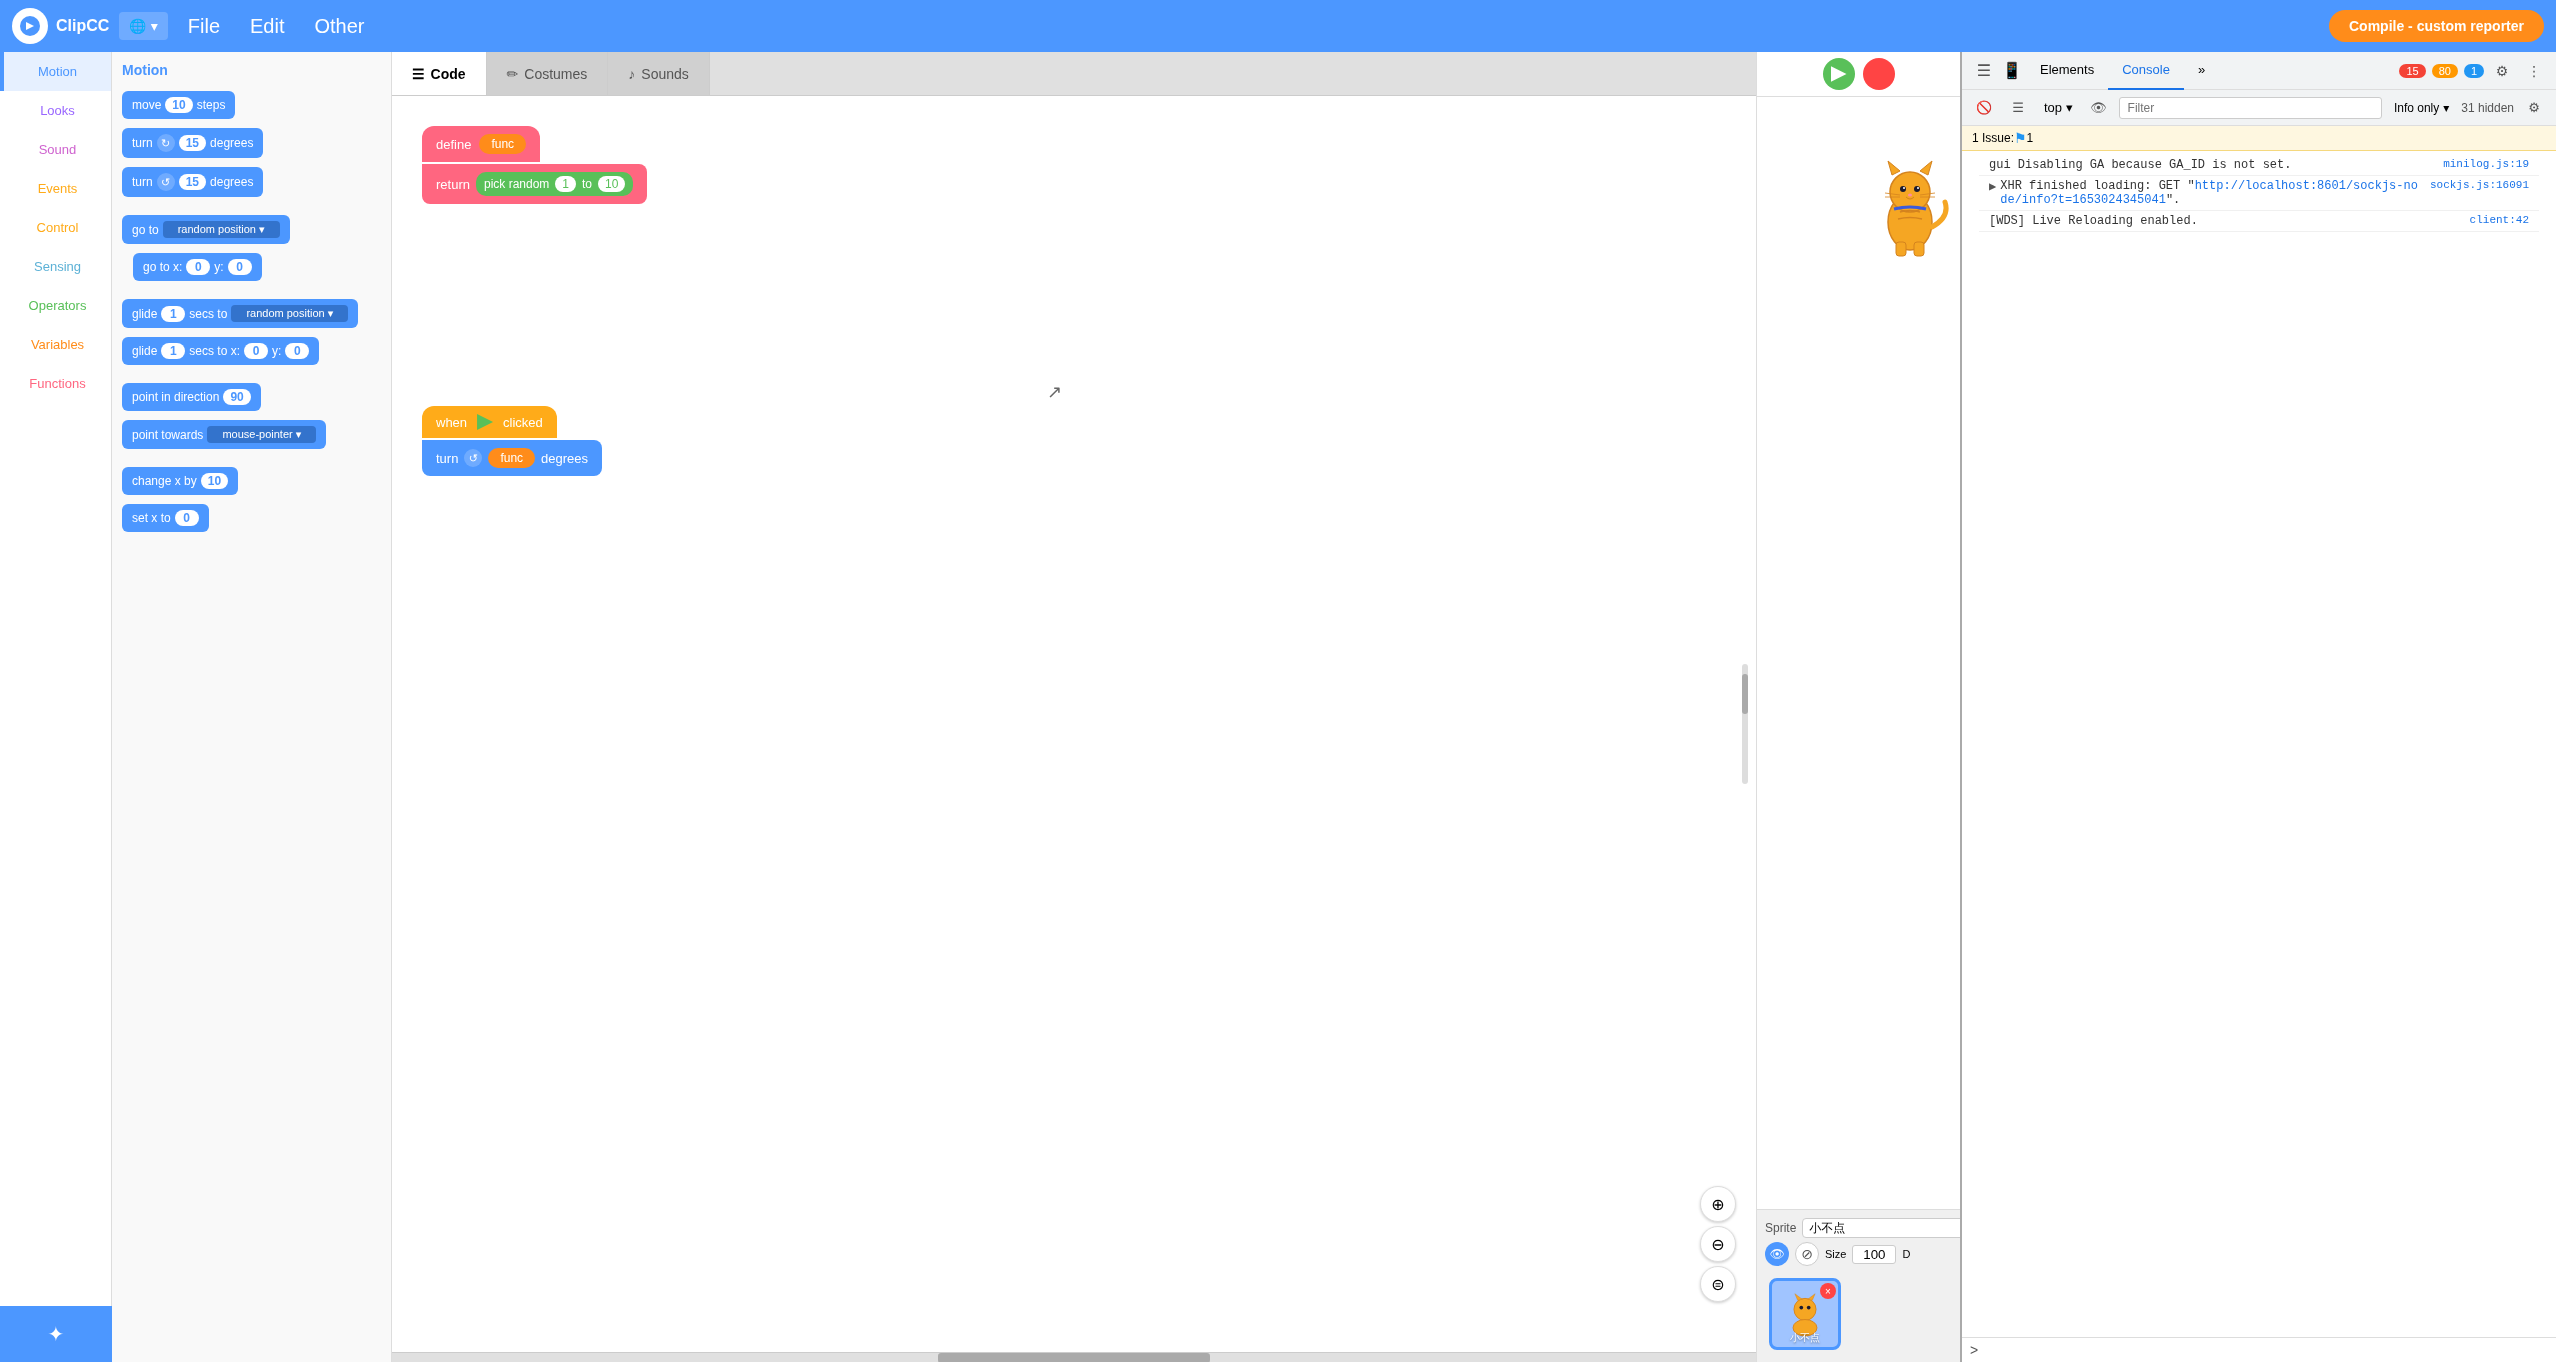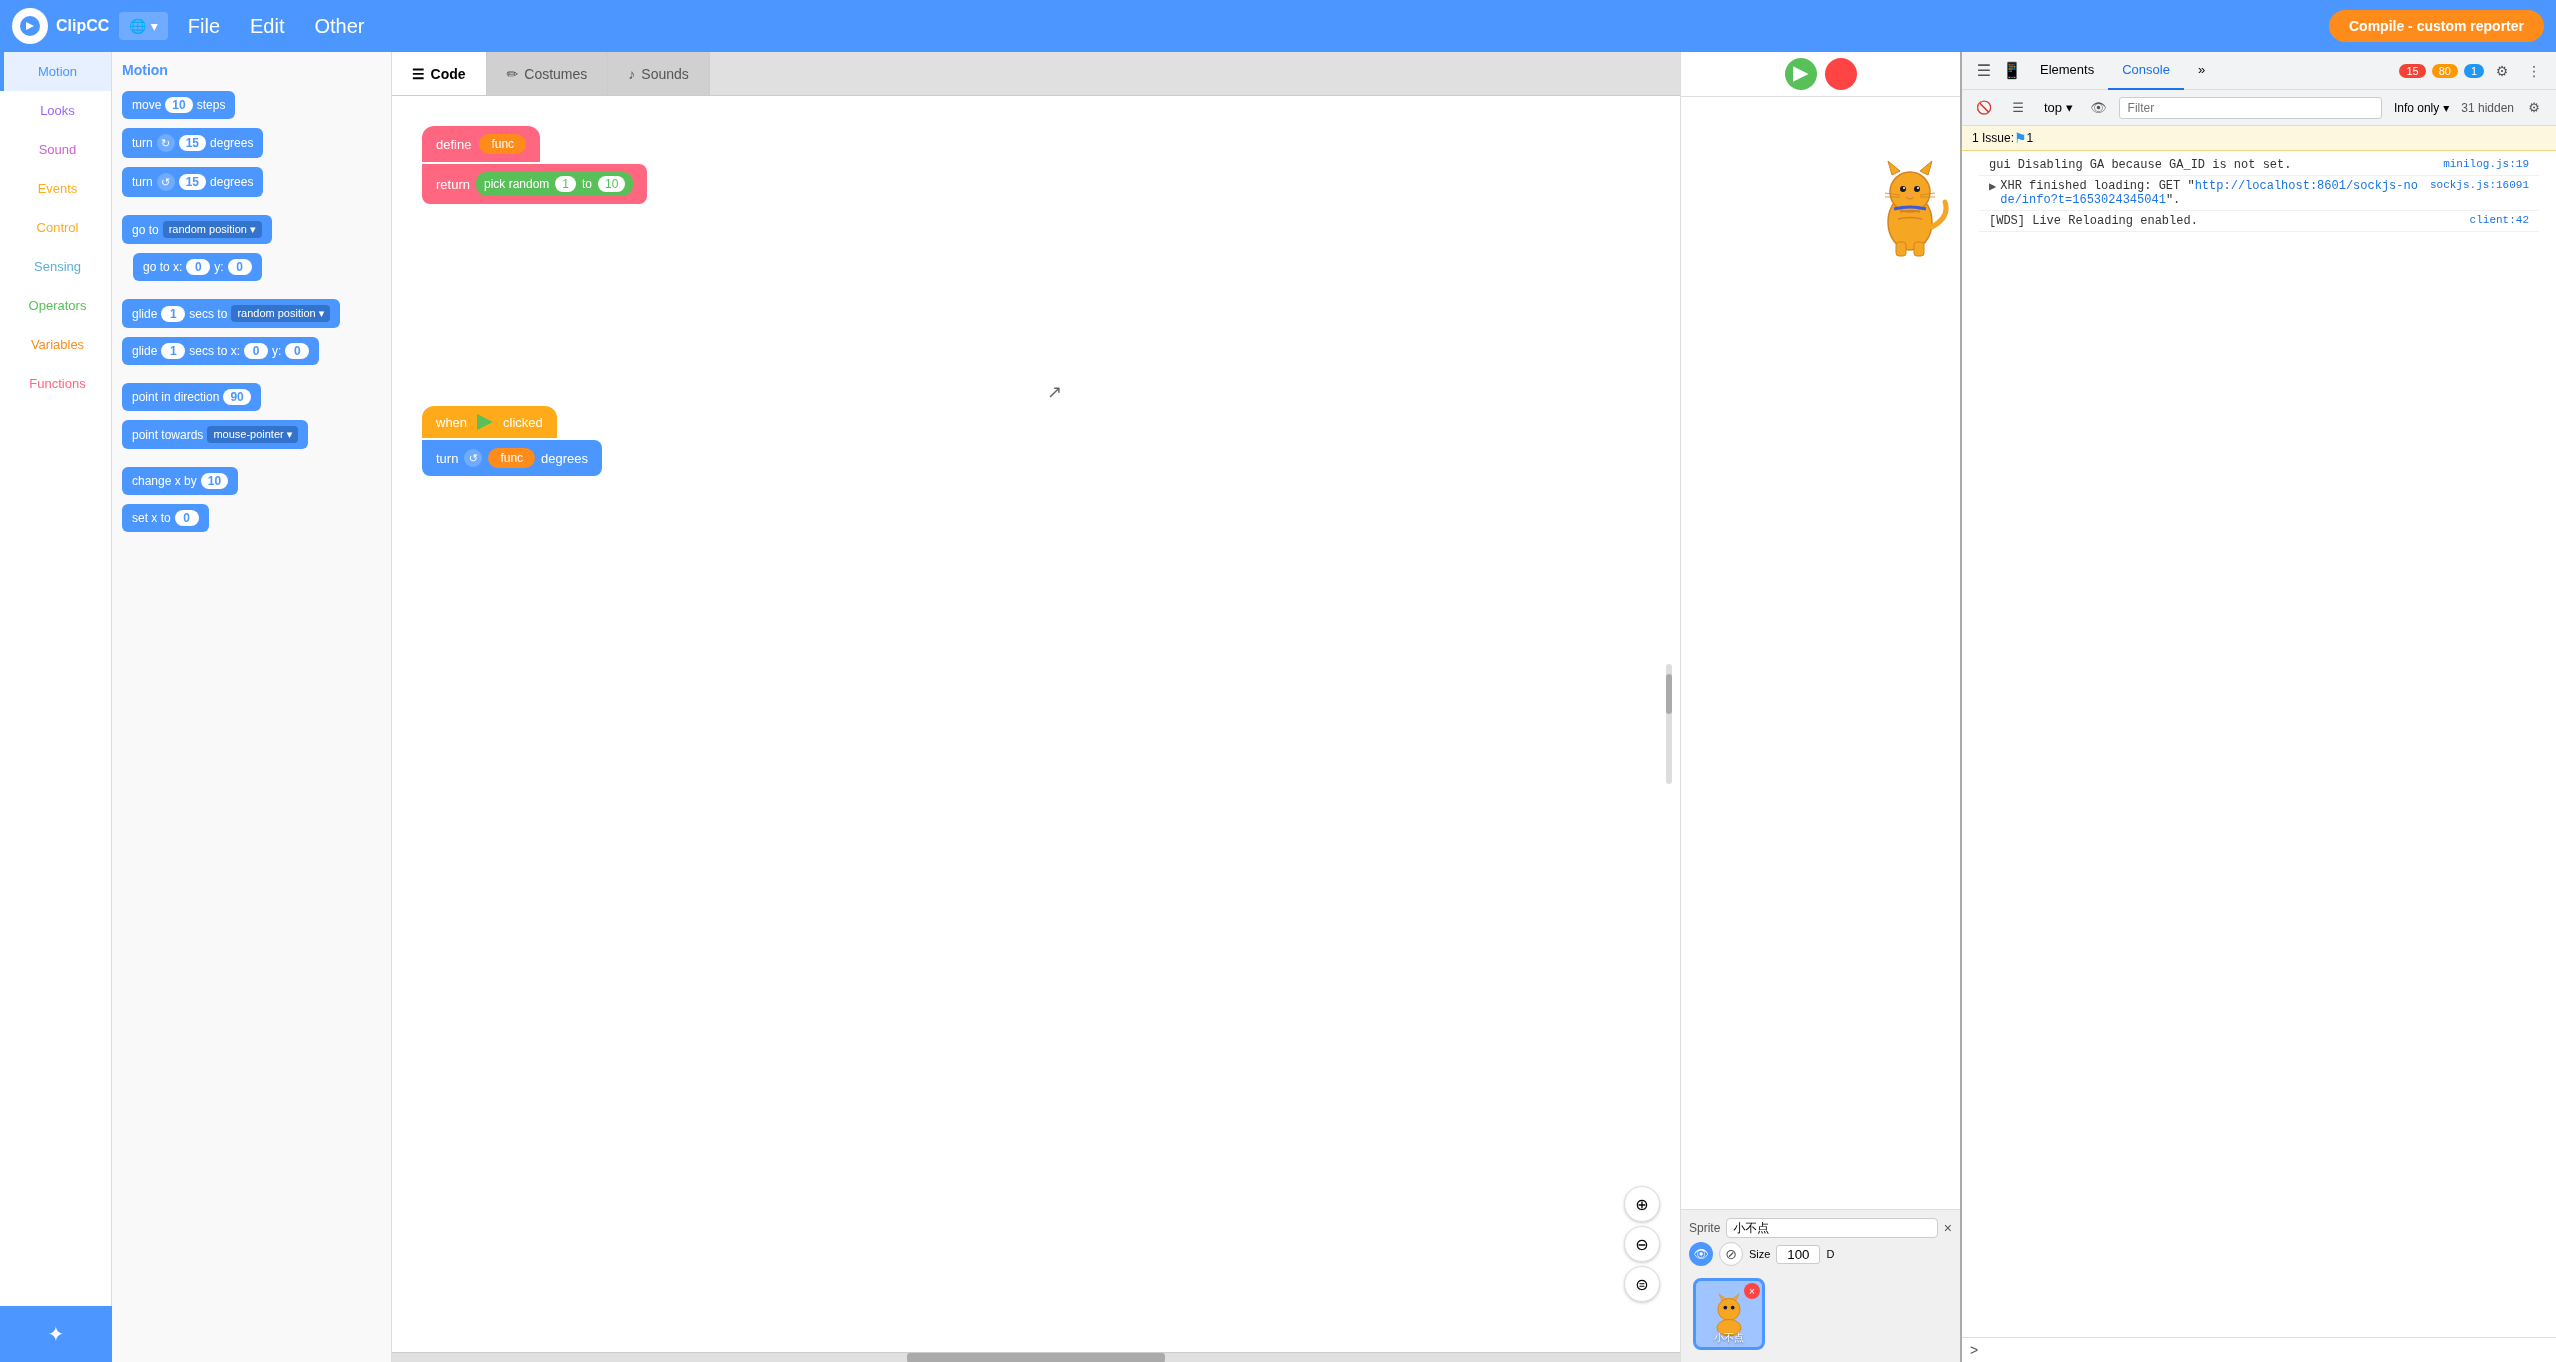--- a/index.html
+++ b/index.html
@@ -35,38 +35,38 @@
 
     
     .add-extension { background: #4c97ff; color: white; border: none; width: 112px; height: 56px; cursor: pointer; font-size: 22px; flex-shrink: 0; }
 
     
     .blocks-panel { width: 280px; background: #f9f9f9; border-right: 1px solid #ddd; overflow-y: auto; padding: 10px; flex-shrink: 0; }
     .blocks-title { font-size: 14px; font-weight: bold; color: #4c97ff; margin-bottom: 10px; }
     .block { display: inline-flex; align-items: center; gap: 4px; background: #4c97ff; color: white; border: none; border-radius: 6px; padding: 6px 10px; margin: 3px 0; font-size: 12px; cursor: pointer; flex-wrap: wrap; }
     .block.motion { background: #4c97ff; }
     .block-num { background: white; color: #4c97ff; border-radius: 10px; padding: 1px 7px; font-size: 12px; font-weight: bold; min-width: 24px; text-align: center; }
-    .block-dropdown { background: #3373cc; color: white; border-radius: 4px; padding: 2px 6px; font-size: 11px; display: flex; align-items: center; gap: 2px; }
+    .block-dropdown { background: #3373cc; color: white; border-radius: 4px; padding: 2px 15px; font-size: 11px; display: flex; align-items: center; gap: 2px; }
 
     
     .code-area { flex: 1; display: flex; flex-direction: column; background: #f9f9f9; overflow: hidden; }
     .code-tabs { display: flex; background: #e0e0e0; border-bottom: 1px solid #ccc; flex-shrink: 0; height: 44px; }
     .code-tab { padding: 0 20px; display: flex; align-items: center; gap: 6px; cursor: pointer; font-size: 14px; border-right: 1px solid #ccc; }
     .code-tab.active { background: white; font-weight: bold; }
     .code-tab:not(.active) { background: #d0d0d0; color: #555; }
     .code-canvas { flex: 1; position: relative; overflow: hidden; background: white; }
     .block-stack { position: absolute; }
     .stack1 { top: 30px; left: 30px; }
 
     
     .zoom-controls { position: absolute; bottom: 50px; right: 20px; display: flex; flex-direction: column; gap: 4px; }
     .zoom-btn { width: 36px; height: 36px; background: white; border: 1px solid #ddd; border-radius: 50%; display: flex; align-items: center; justify-content: center; cursor: pointer; font-size: 16px; box-shadow: 0 1px 3px rgba(0,0,0,0.2); }
 
     
-    .stage-area { width: 280px; background: #f9f9f9; border-left: 1px solid #ddd; display: flex; flex-direction: column; flex-shrink: 0; }
+    .stage-area { width: 204px; background: #f9f9f9; border-left: 1px solid #ddd; display: flex; flex-direction: column; flex-shrink: 0; }
     .stage-canvas { flex: 1; background: white; position: relative; overflow: hidden; border-bottom: 1px solid #ddd; }
     .green-flag { width: 32px; height: 32px; background: #59c059; border-radius: 50%; border: none; cursor: pointer; display: flex; align-items: center; justify-content: center; color: white; font-size: 18px; }
     .stop-btn { width: 32px; height: 32px; background: #ff4444; border-radius: 50%; border: none; cursor: pointer; }
     .sprite-panel { background: #f0f0f0; padding: 8px; }
     .sprite-label { font-size: 12px; color: #555; margin-bottom: 4px; display: flex; align-items: center; gap: 6px; }
     .sprite-name-input { border: 1px solid #ccc; border-radius: 4px; padding: 2px 6px; font-size: 12px; flex: 1; }
     .sprite-props { display: flex; gap: 6px; align-items: center; font-size: 11px; margin-top: 4px; }
     .sprite-size { display: flex; align-items: center; gap: 4px; }
     .sprite-grid { display: flex; flex-wrap: wrap; gap: 8px; margin-top: 8px; padding: 4px; }
     .sprite-thumb { width: 72px; height: 72px; background: #a0c4ff; border-radius: 8px; border: 3px solid #4c97ff; position: relative; display: flex; align-items: center; justify-content: center; cursor: pointer; }

